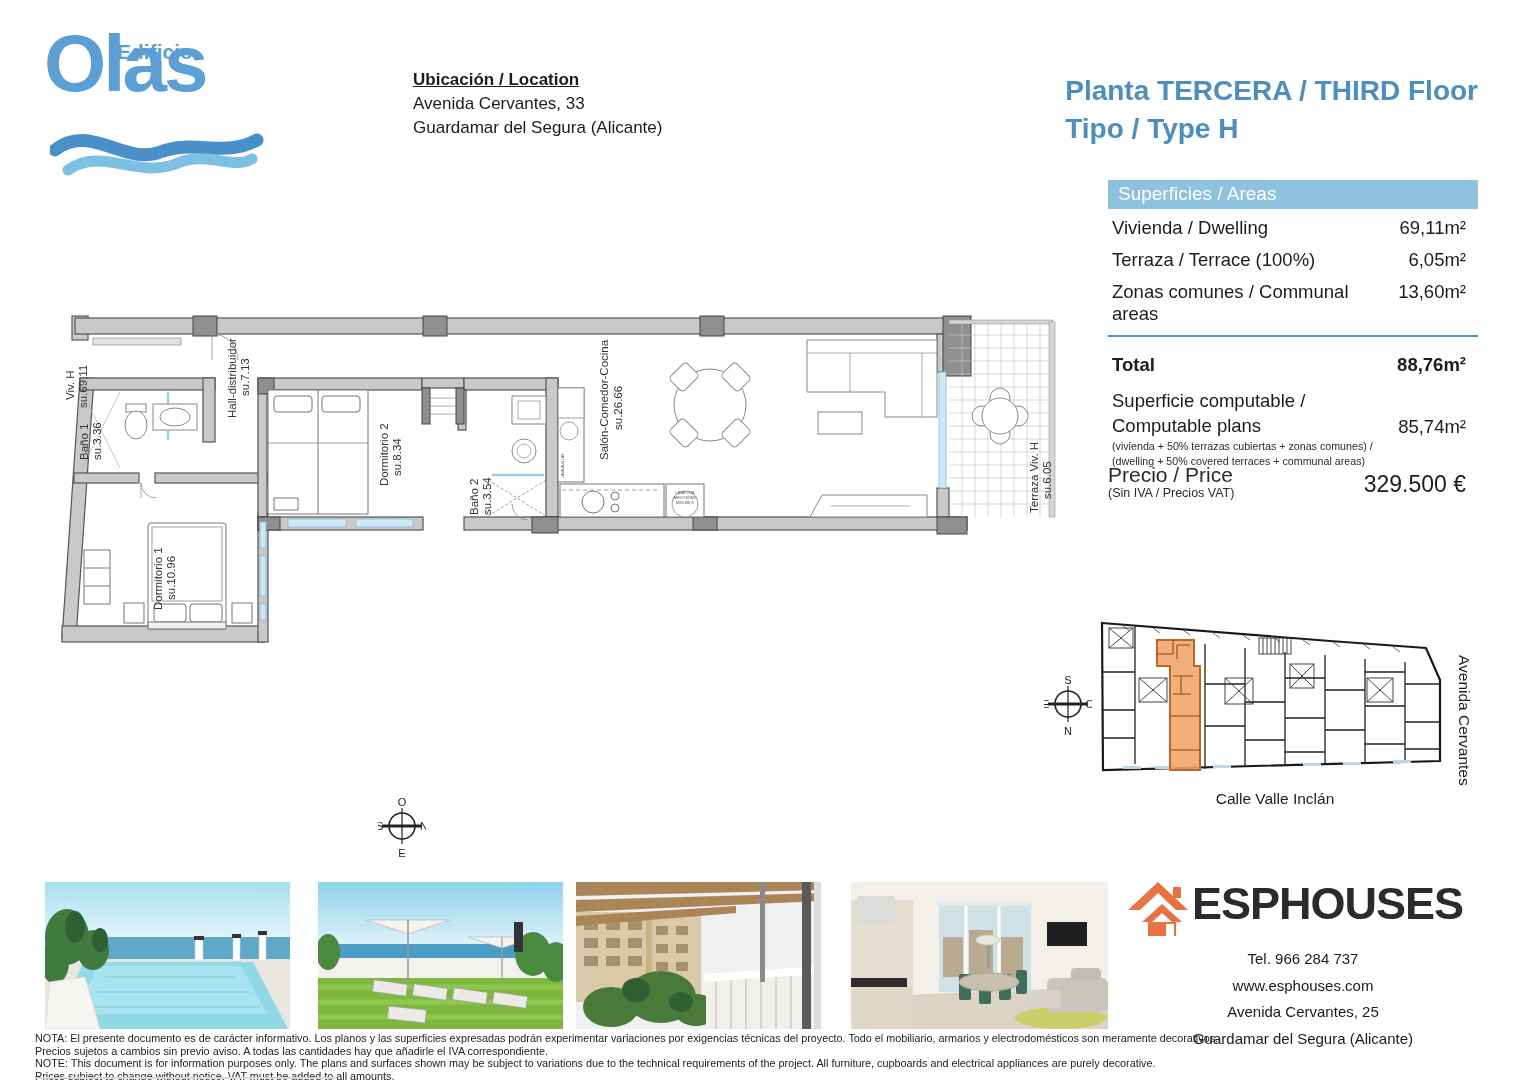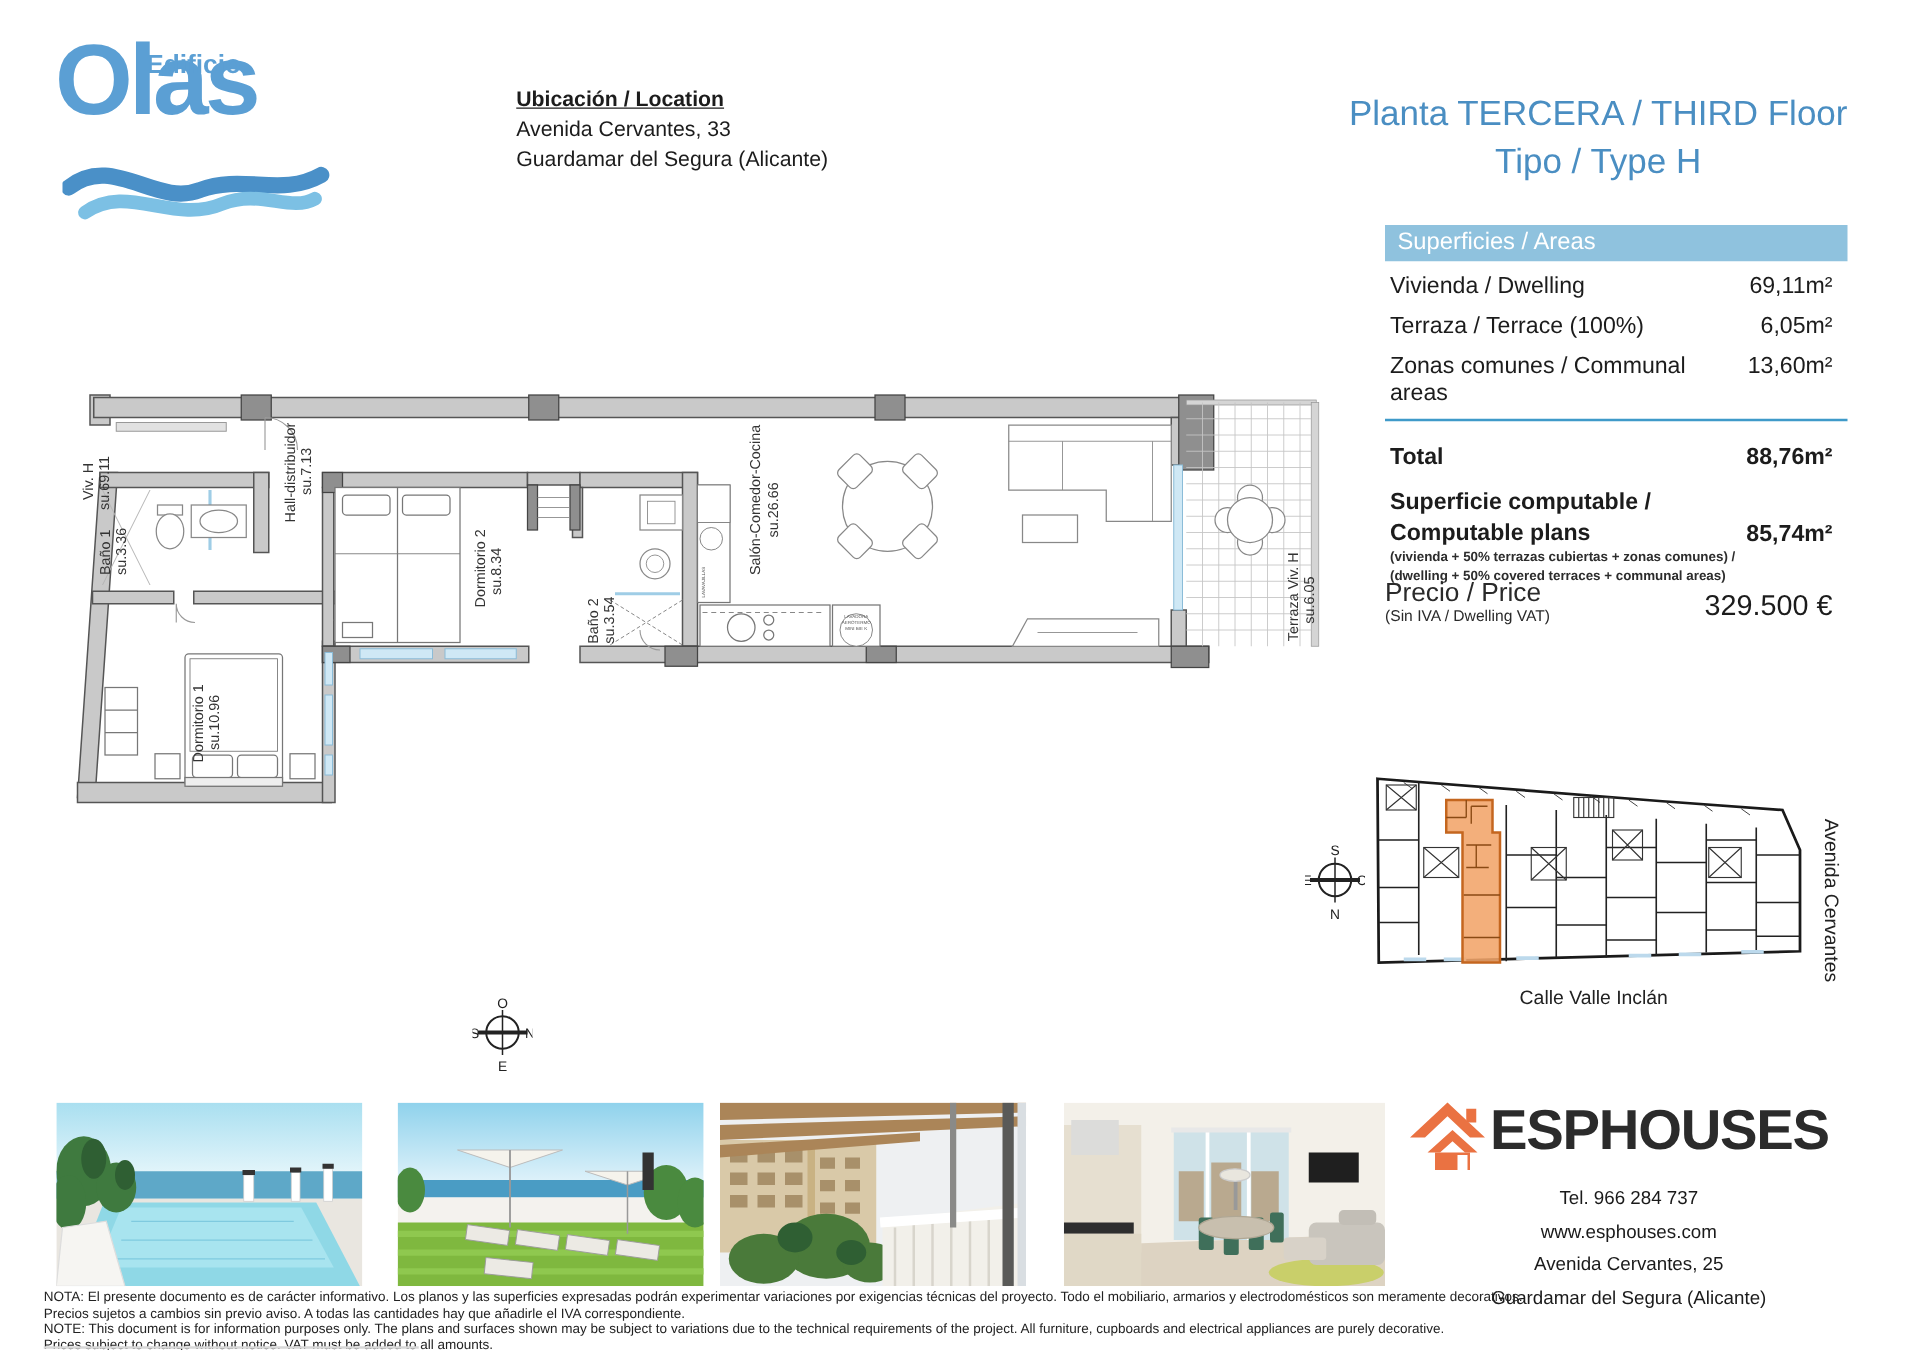--- a/index.html
+++ b/index.html
@@ -12,30 +12,30 @@
        font-family:"Liberation Sans",sans-serif;color:var(--ink);overflow:hidden;}
   .abs{position:absolute;}
   
   .logo-edificio{left:117px;top:40px;font-size:21px;font-weight:bold;color:var(--logoBlue);}
   .logo-olas{left:44px;top:24px;font-size:80px;font-weight:bold;color:var(--logoBlue);
              letter-spacing:-3px;line-height:1;}
   
   .loc{left:413px;top:68px;font-size:17px;line-height:24px;}
   .loc .h{font-weight:bold;text-decoration:underline;}
   
-  .title{right:49px;top:72px;text-align:center;font-size:28px;font-weight:normal;
+  .title{right:49px;top:72px;text-align:left;font-size:28px;font-weight:bold;
          color:var(--accent);line-height:38px;}
   
   .areas{left:1108px;top:180px;width:370px;}
   .areas .hdr{background:var(--tableHeader);color:#fff;font-size:19px;
               padding:3px 0 4px 10px;}
   .arow{display:flex;justify-content:space-between;font-size:18.5px;
         padding:8px 12px 2px 4px;}
   .arow.total{font-weight:bold;border-top:2px solid var(--divider);margin-top:8px;padding-top:17px;}
-  .acomp{display:flex;justify-content:space-between;padding:10px 12px 0 4px;font-weight:bold;}
+  .acomp{display:flex;justify-content:space-between;padding:10px 12px 0 4px;}
   .acomp .l1{font-size:18.5px;line-height:25px;}
   .acomp .note{font-size:10.7px;color:#2c2c2c;line-height:13px;margin-top:2px;}
   .acomp .val{font-size:18.5px;margin-top:28px;}
   
   .price{left:1108px;top:463px;width:370px;display:flex;justify-content:space-between;}
   .price .lab{font-size:21px;color:#2a2a2a;line-height:23px;}
   .price .note{font-size:12.5px;color:#2a2a2a;}
   .price .val{font-size:23px;margin-top:8px;padding-right:12px;}
   
   svg text{font-family:"Liberation Sans",sans-serif;}
@@ -96,21 +96,21 @@
       <div class="note">(vivienda + 50% terrazas cubiertas + zonas comunes) /</div>
       <div class="note">(dwelling + 50% covered terraces + communal areas)</div>
     </div>
     <div class="val">85,74m²</div>
   </div>
 </div>
 
 <div class="abs price">
   <div>
     <div class="lab">Precio / Price</div>
-    <div class="note">(Sin IVA / Dwelling VAT)</div>
+    <div class="note">(Sin IVA / Precios VAT)</div>
   </div>
   <div class="val">329.500 €</div>
 </div>
 
 <svg class="abs" style="left:60px;top:308px" width="1000" height="350" viewBox="0 0 1000 350">
   <g fill="var(--wall)" stroke="#555" stroke-width="1.2">
     <rect x="12" y="8" width="16" height="24"></rect>
     <rect x="15" y="10" width="895" height="16"></rect>
     <polygon points="20,70 34,70 16,330 2,330"></polygon>
     <rect x="2" y="318" width="203" height="16"></rect>

